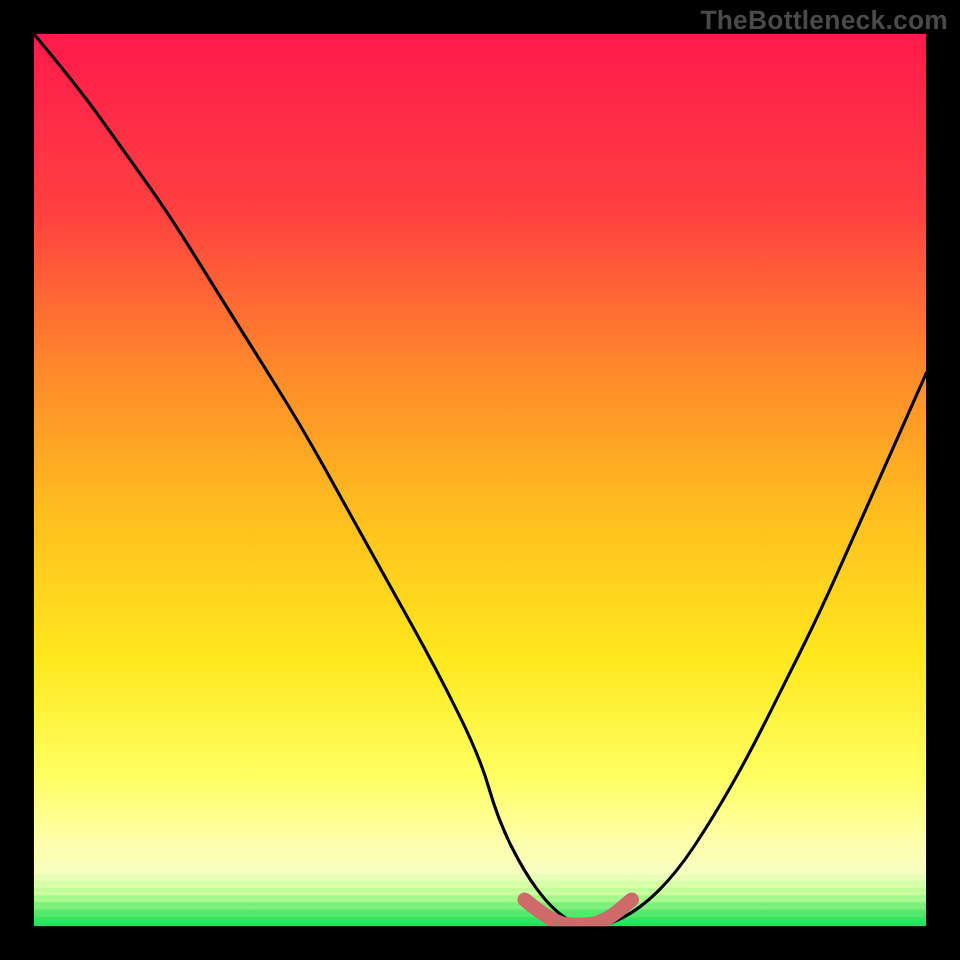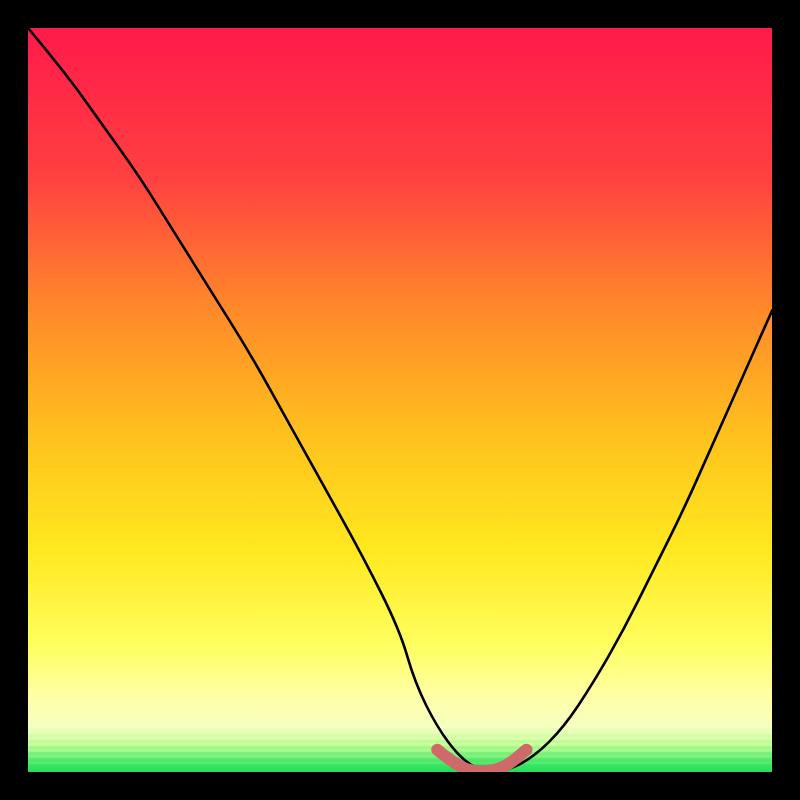--- a/index.html
+++ b/index.html
@@ -43,20 +43,21 @@
   }
   svg.overlay {
     z-index: 30;
   }
 </style>
 </head>
 <body>
 
 <div class="frame">
 
+  <div class="watermark">TheBottleneck.com</div>
 
   <div class="plot">
 
     <svg width="744" height="744" style="position:absolute;left:0;top:0;">
       <defs>
         <linearGradient id="bg" x1="0" y1="0" x2="0" y2="1">
           <stop offset="0%" stop-color="#ff1a4b"></stop>
           <stop offset="20%" stop-color="#ff4040"></stop>
           <stop offset="38%" stop-color="#ff8a2a"></stop>
           <stop offset="55%" stop-color="#ffc21e"></stop>

